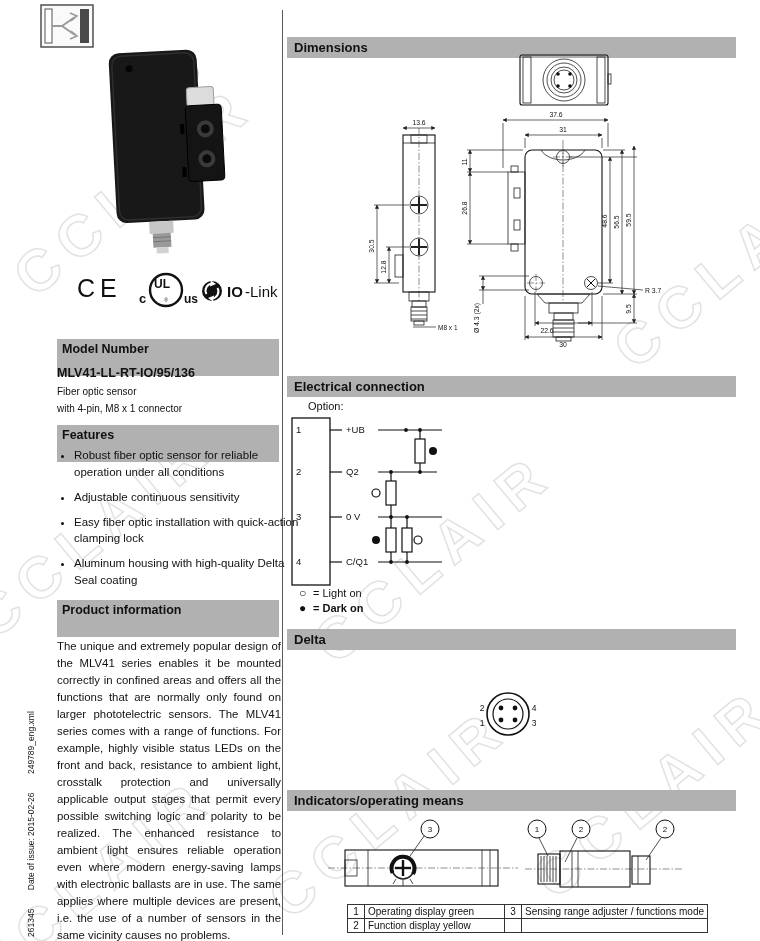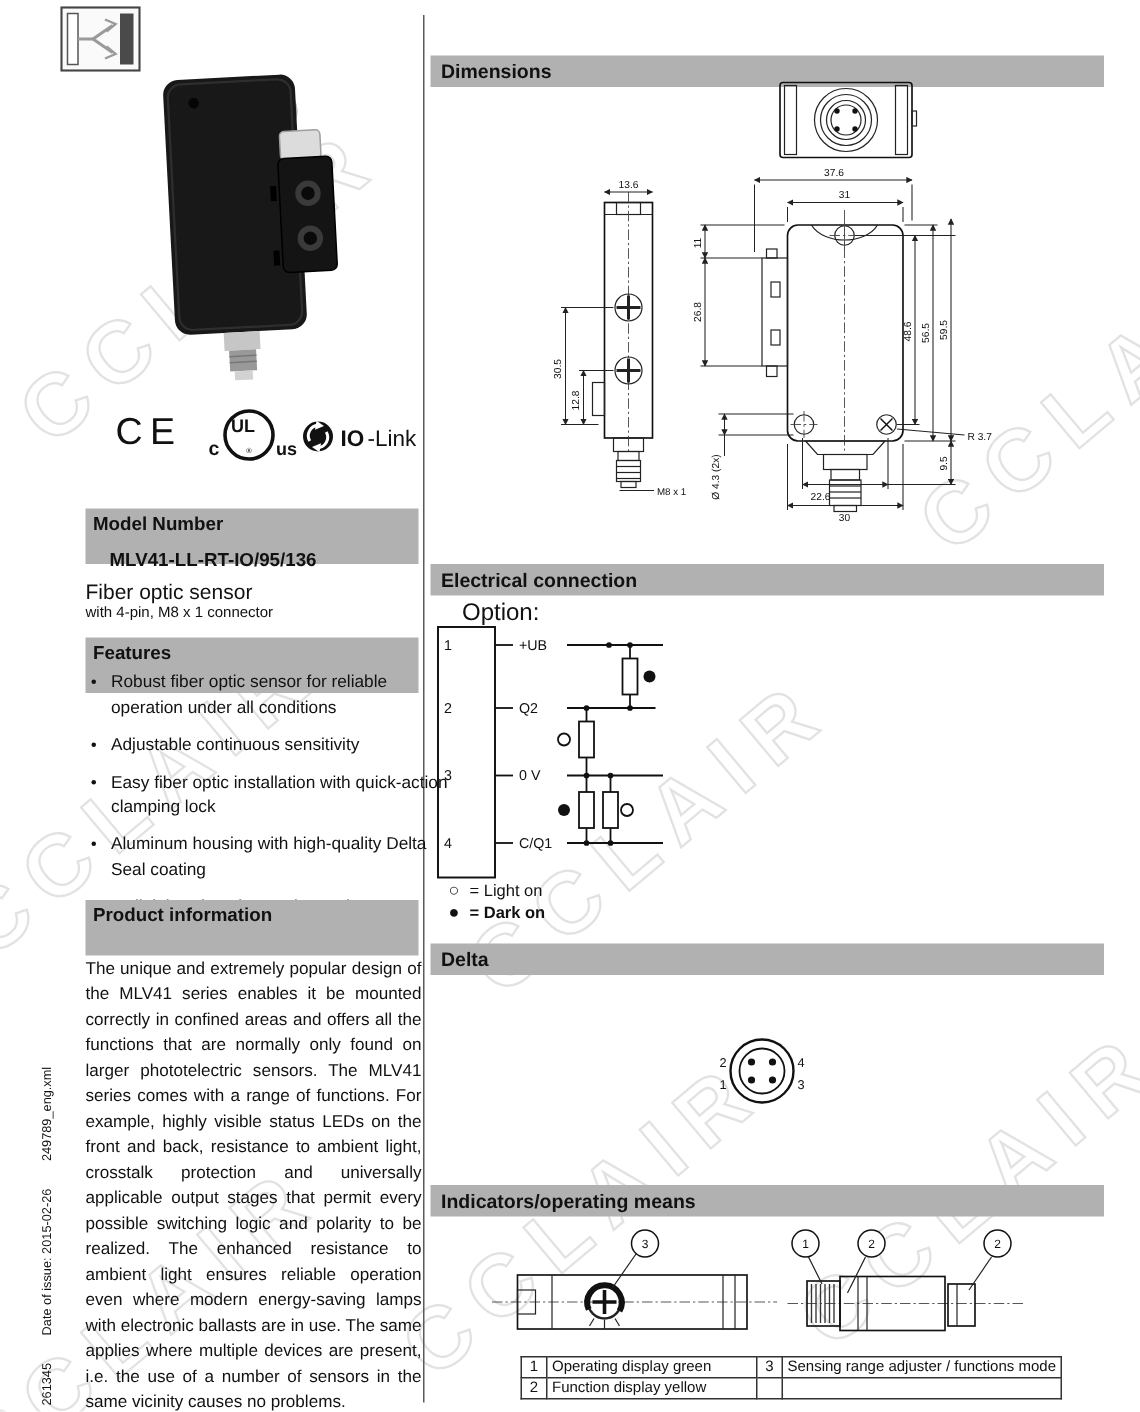--- a/index.html
+++ b/index.html
@@ -7,31 +7,31 @@
        font-family:"Liberation Sans",sans-serif;overflow:hidden;}
   .abs{position:absolute;}
   .wm{position:absolute;font-weight:bold;font-size:58px;letter-spacing:12px;
       color:transparent;-webkit-text-stroke:1.5px #e2e2e2;white-space:nowrap;
       transform:rotate(-40deg);transform-origin:0 0;pointer-events:none;}
   .hbar{position:absolute;left:287px;width:449px;height:21px;background:#b1b1b1;
         font-weight:bold;font-size:13px;line-height:21px;padding-left:7px;box-sizing:border-box;}
   .lbar{position:absolute;left:57px;width:222px;height:37px;background:#b1b1b1;
         font-weight:bold;font-size:12.5px;line-height:20px;padding-left:5px;box-sizing:border-box;}
   .divider{position:absolute;left:282px;top:10px;width:1px;height:925px;background:#5a5a5a;}
-  .modelnum{position:absolute;left:57px;top:366px;font-weight:bold;font-size:12.5px;margin-left:16px;}
-  .subtitle{position:absolute;left:57px;top:386px;font-size:14px;}
+  .modelnum{position:absolute;left:57px;top:366px;font-weight:bold;font-size:12.5px;}
+  .subtitle{position:absolute;left:57px;top:386px;font-size:10px;}
   .connline{position:absolute;left:57px;top:403px;font-size:10px;}
   .features{position:absolute;left:57px;top:447px;width:226px;margin:0;padding:0 0 0 17px;}
   .features li{font-size:11.5px;line-height:16.5px;margin-bottom:8.5px;}
   .pinfo{position:absolute;left:57px;top:638px;width:224px;font-size:11.4px;
          line-height:17px;text-align:justify;margin:0;}
   .sidenote{position:absolute;left:26px;top:937px;transform:rotate(-90deg);
             transform-origin:0 0;font-size:8.5px;white-space:nowrap;}
   .sidenote span{margin-right:16px;}
-  .optlabel{position:absolute;left:308px;top:400px;font-size:16px;}
+  .optlabel{position:absolute;left:308px;top:400px;font-size:11px;}
   .legendrow{position:absolute;left:299px;font-size:11px;}
   .legendrow .sym{display:inline-block;width:14px;font-size:12px;}
   .celogo{position:absolute;left:77px;top:274px;font-size:25px;letter-spacing:5px;}
   table.indtab{position:absolute;left:347px;top:904px;border-collapse:collapse;
                font-size:10px;table-layout:fixed;}
   table.indtab td{border:1px solid #333;height:13px;padding:0 3px;white-space:nowrap;
                   overflow:hidden;}
   td.numc{width:10px;text-align:center;padding:0 2px;}
   td.t1c{width:133px;} td.t2c{width:160px;}
   svg{position:absolute;overflow:visible;}

